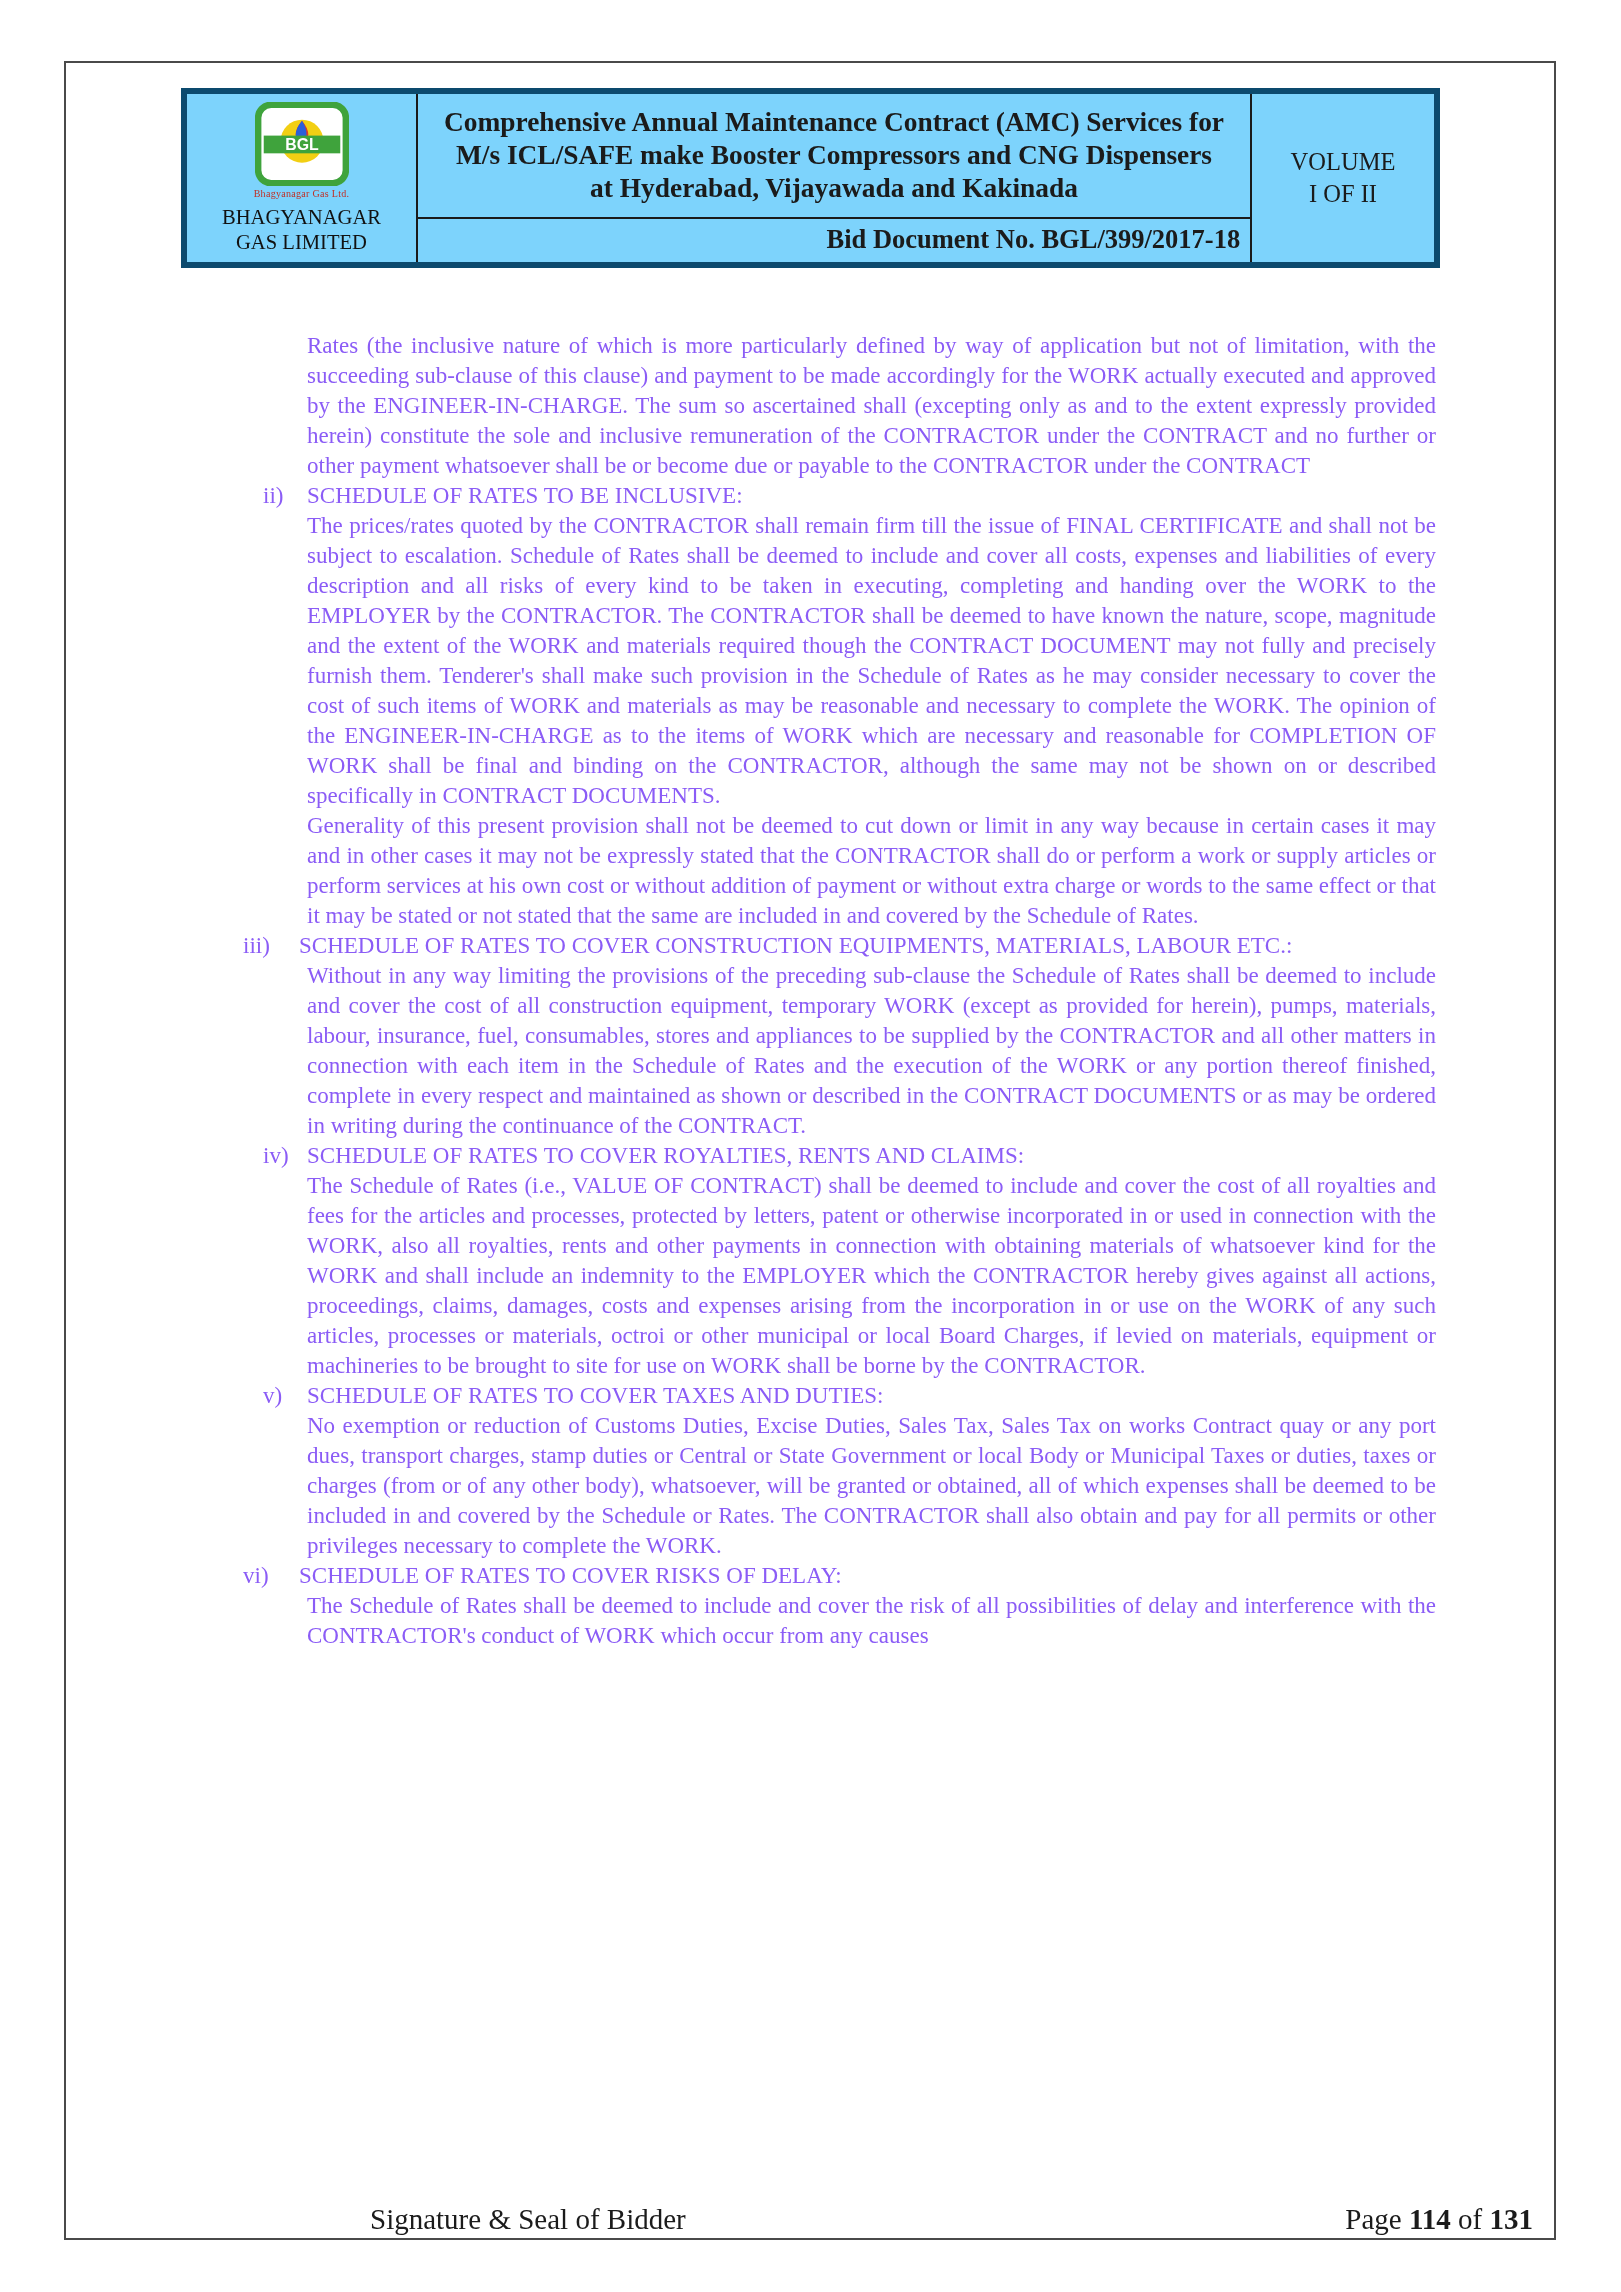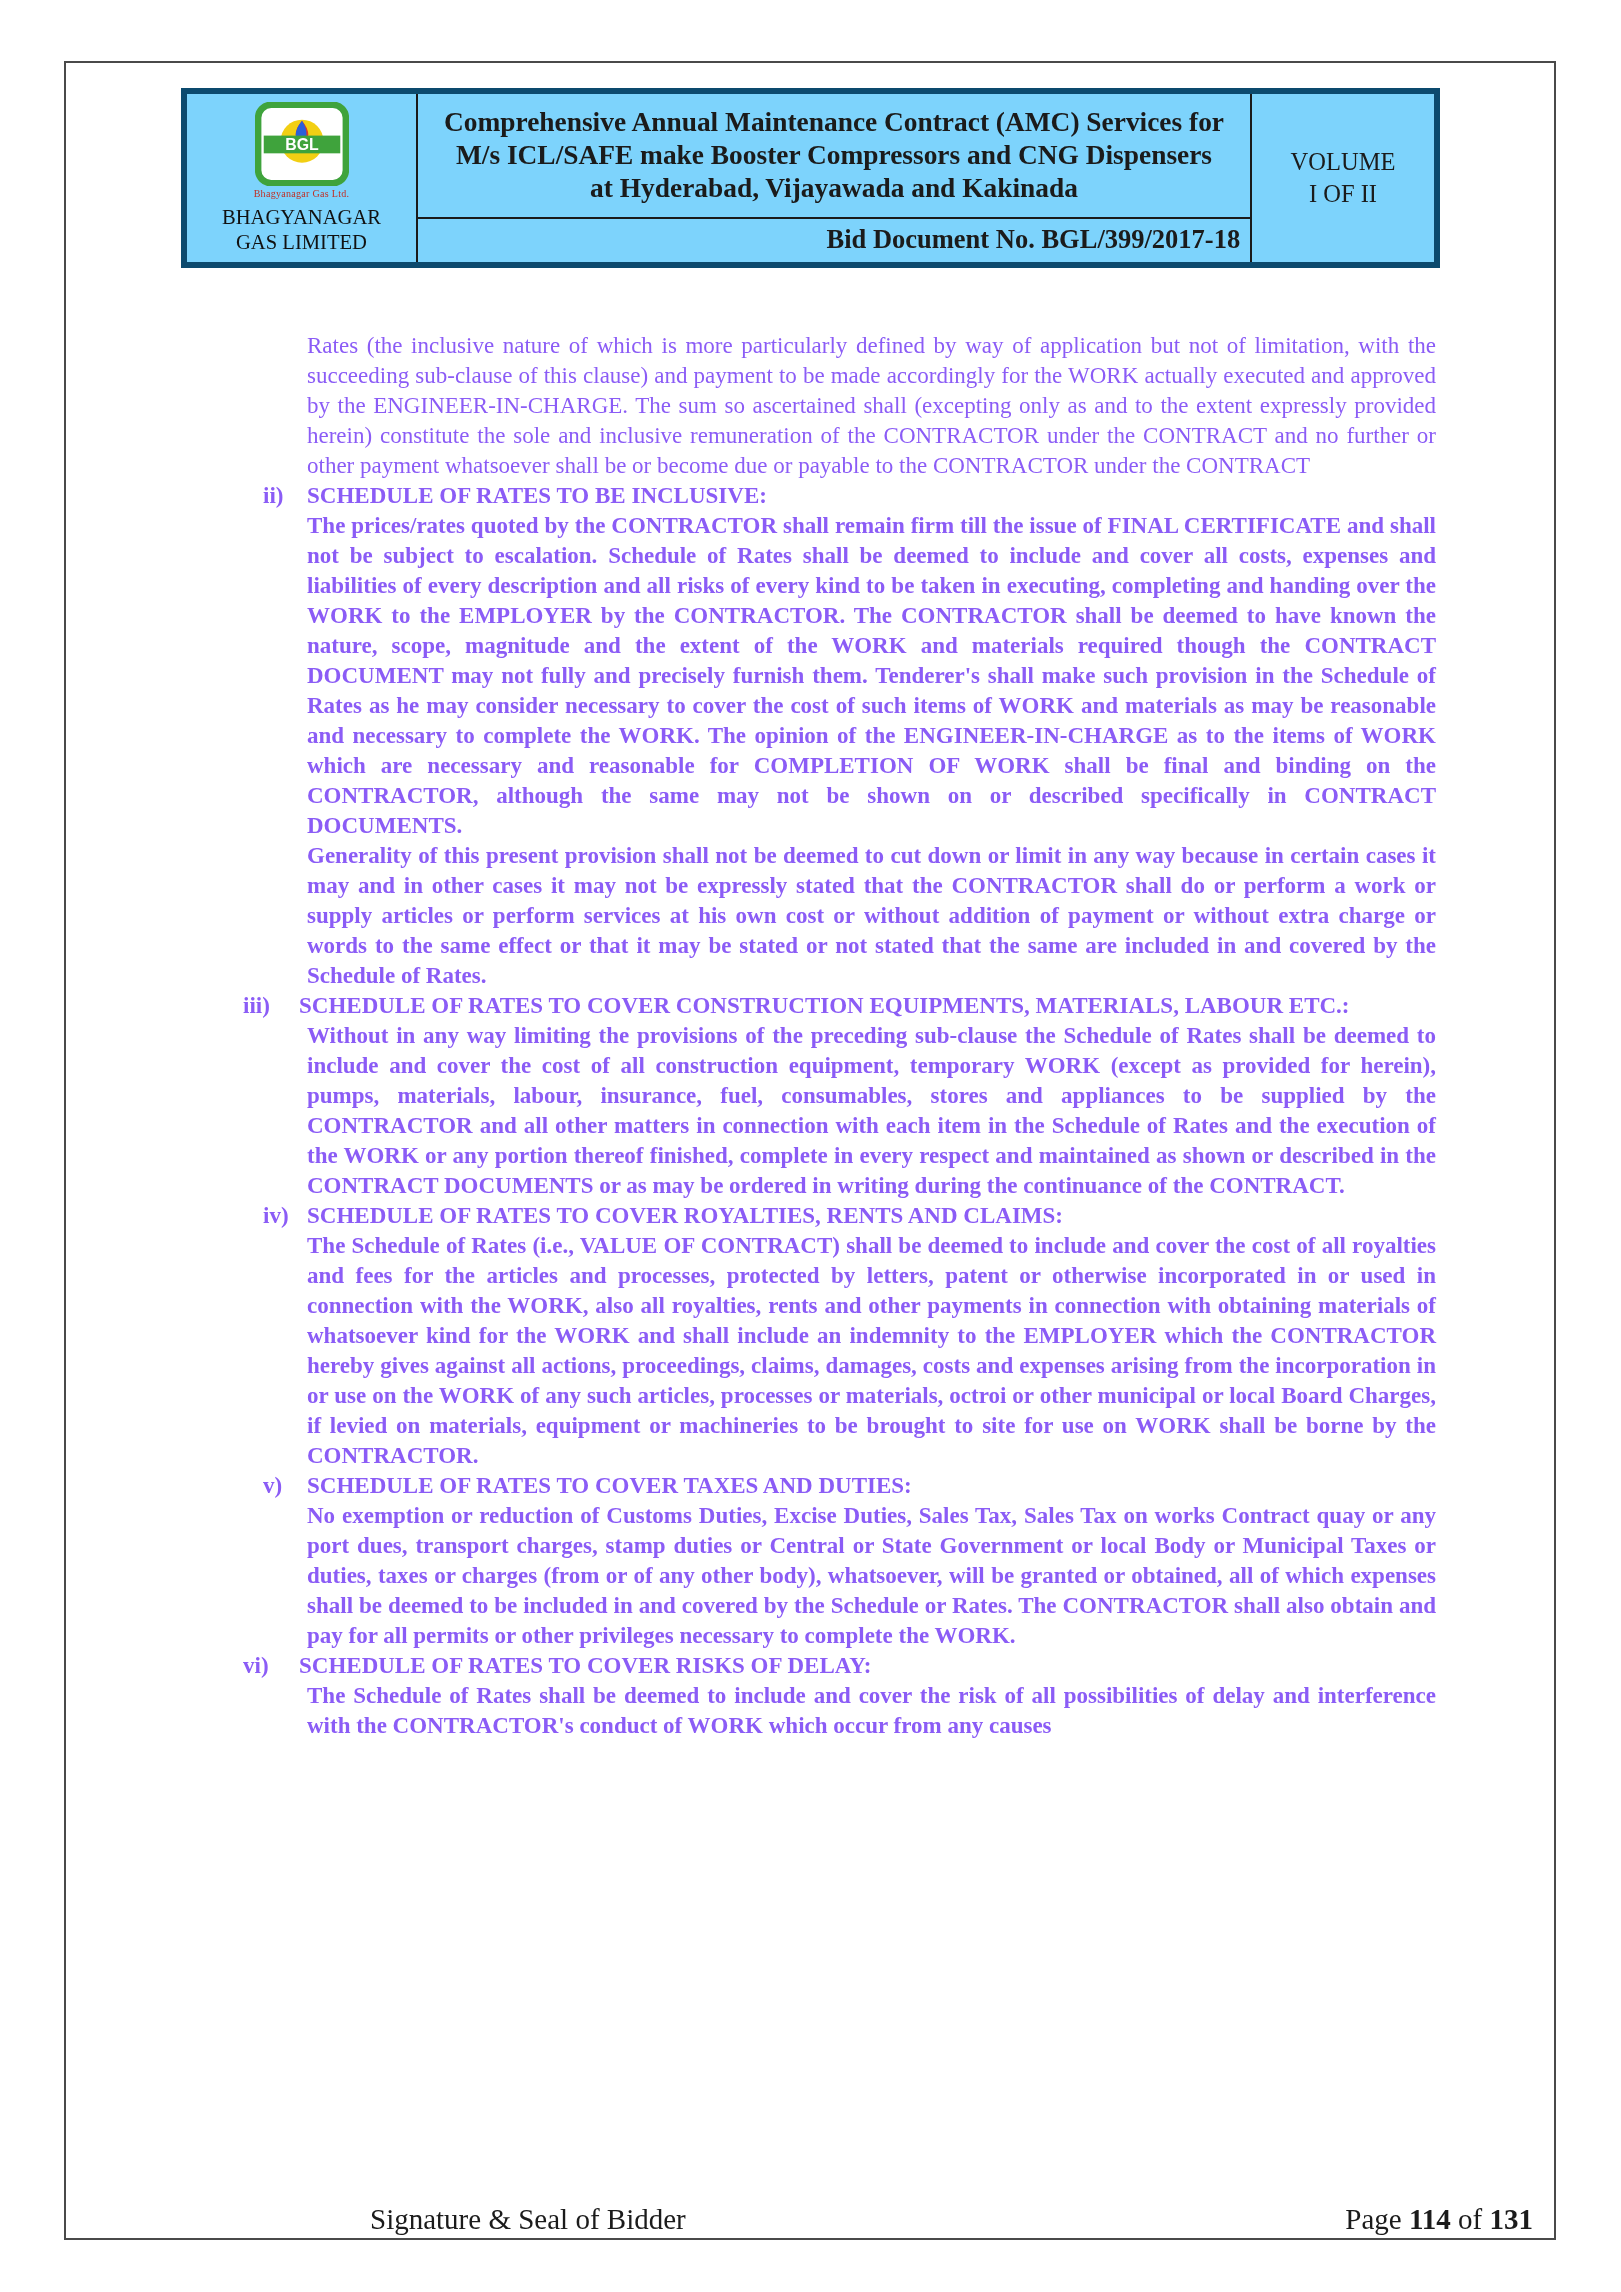--- a/index.html
+++ b/index.html
@@ -89,21 +89,21 @@
   .doc-body {
     position: absolute;
     left: 307px;
     top: 331px;
     width: 1129px;
     font-size: 23px;
     line-height: 30px;
     color: #8b5cf6;
   }
   .para { text-align: justify; }
-  .item { position: relative; font-weight: bold; }
+  .item { position: relative; }
   .item-label {
     position: absolute;
     left: -44px;
     top: 0;
     white-space: nowrap;
   }
   .item-heading { text-align: left; }
   .run-in .item-heading { margin-left: -64px; }
   .item-label-inline { display: inline-block; min-width: 56px; }
 

